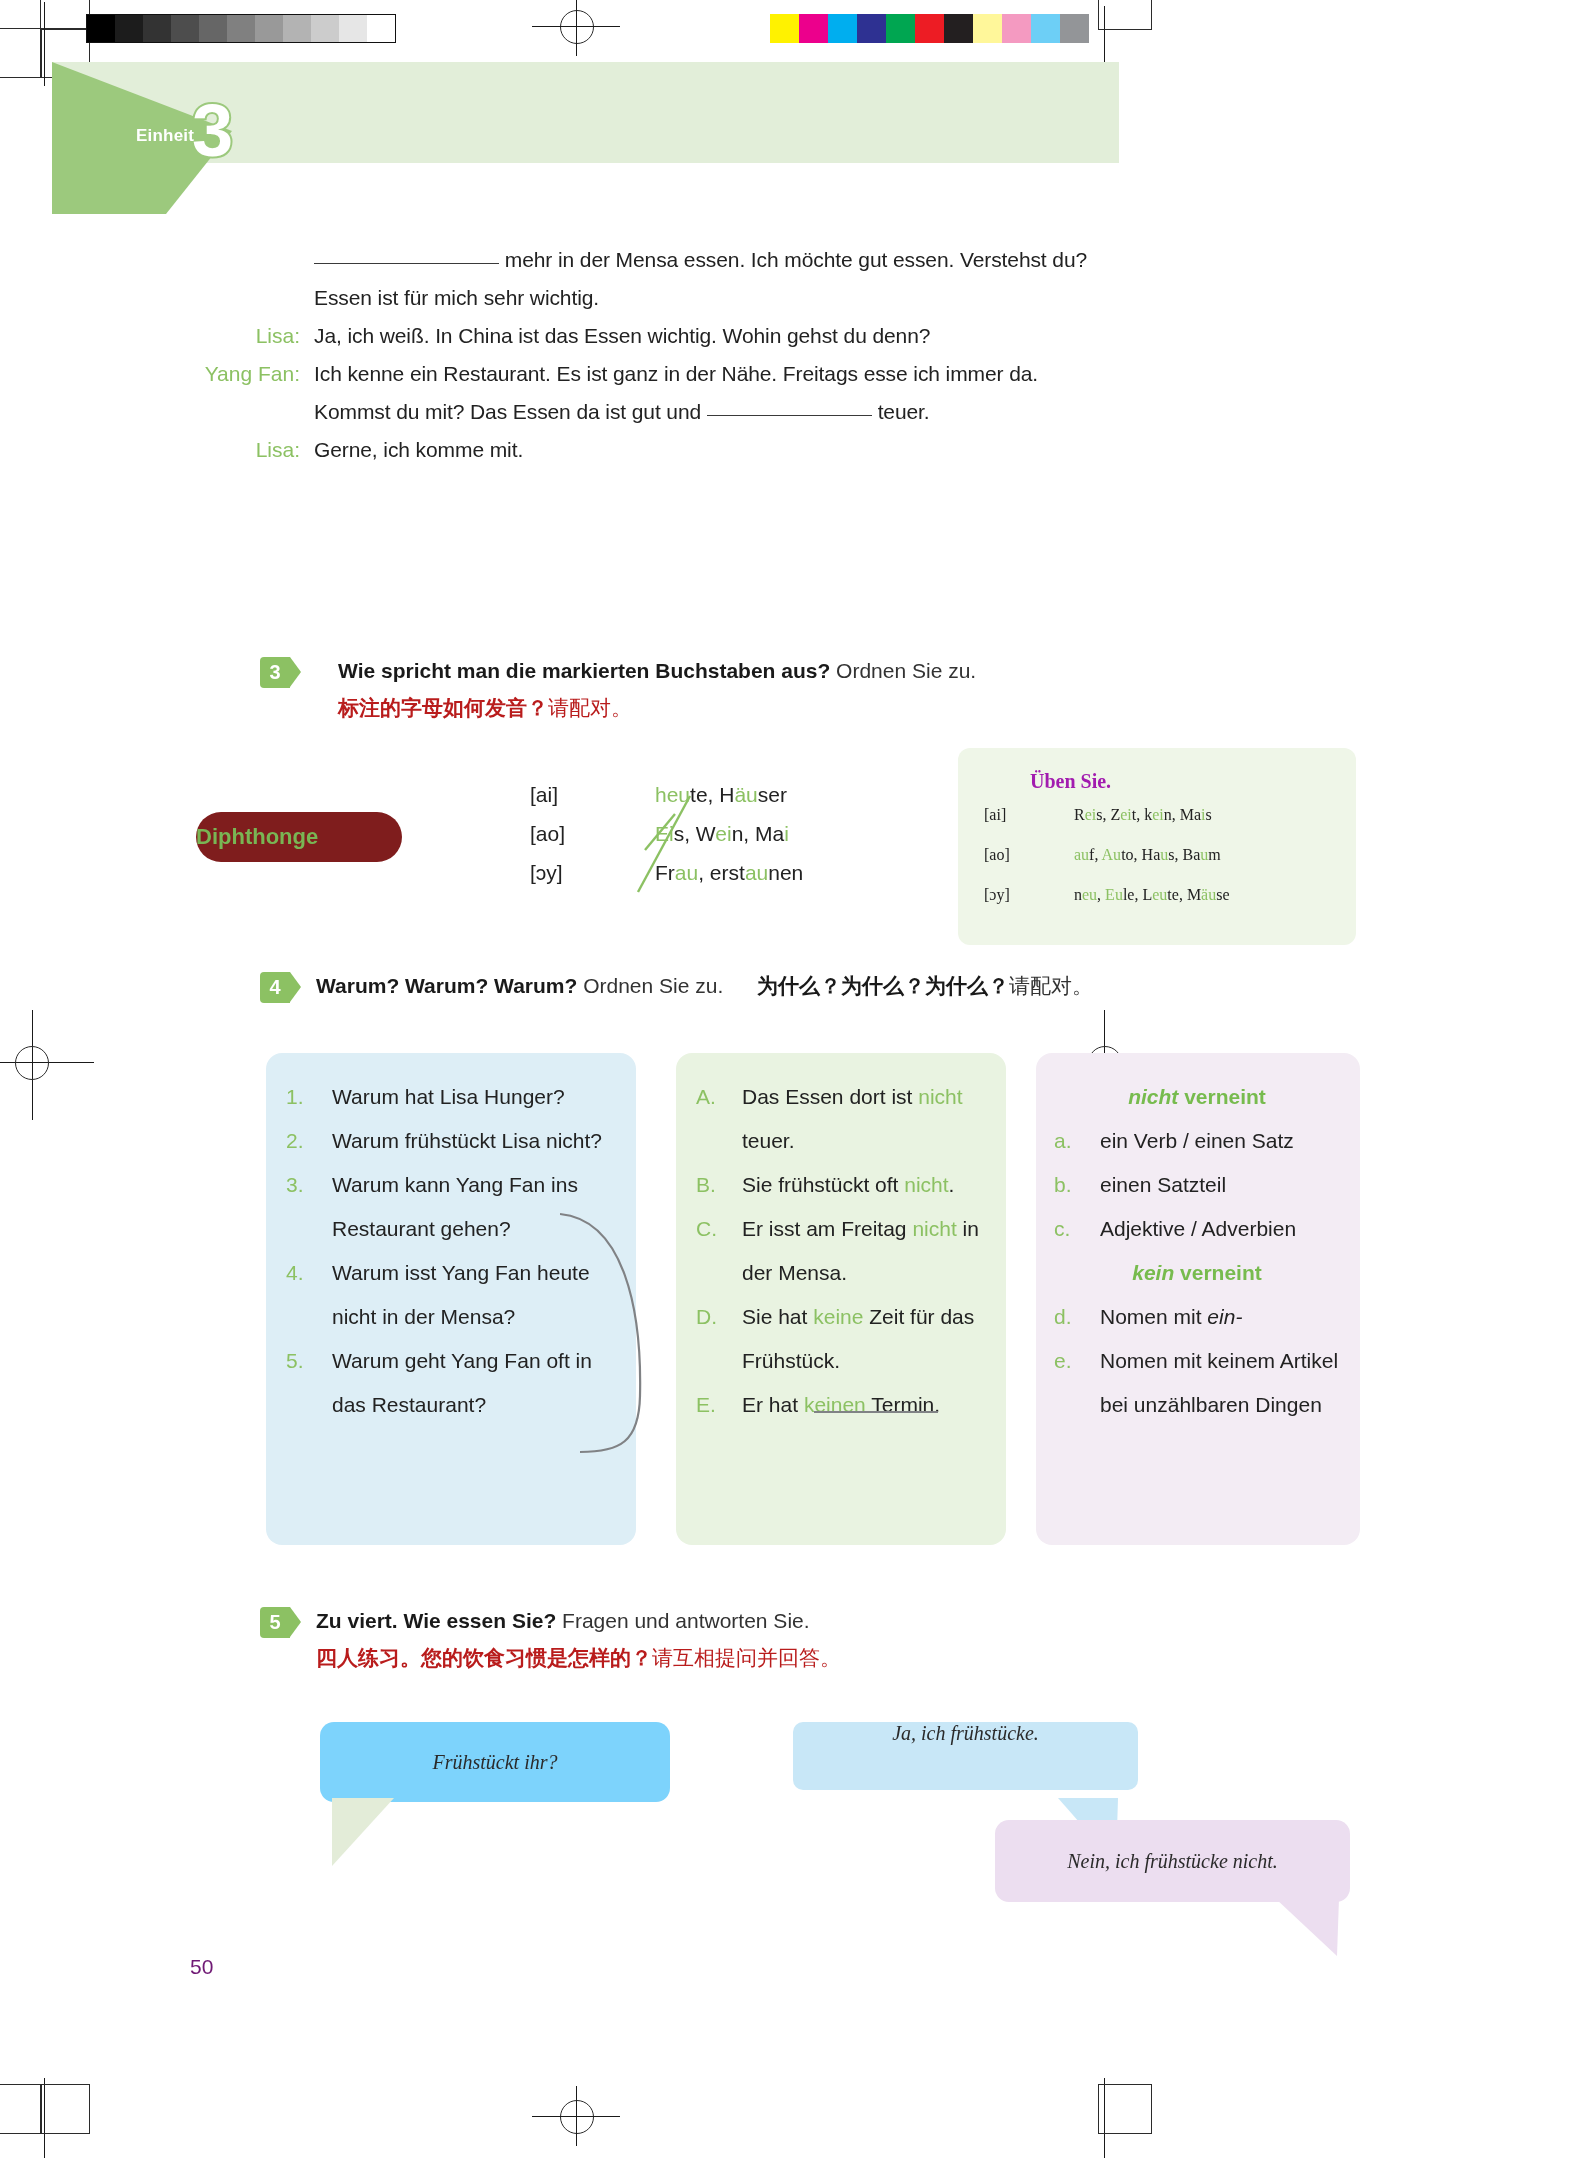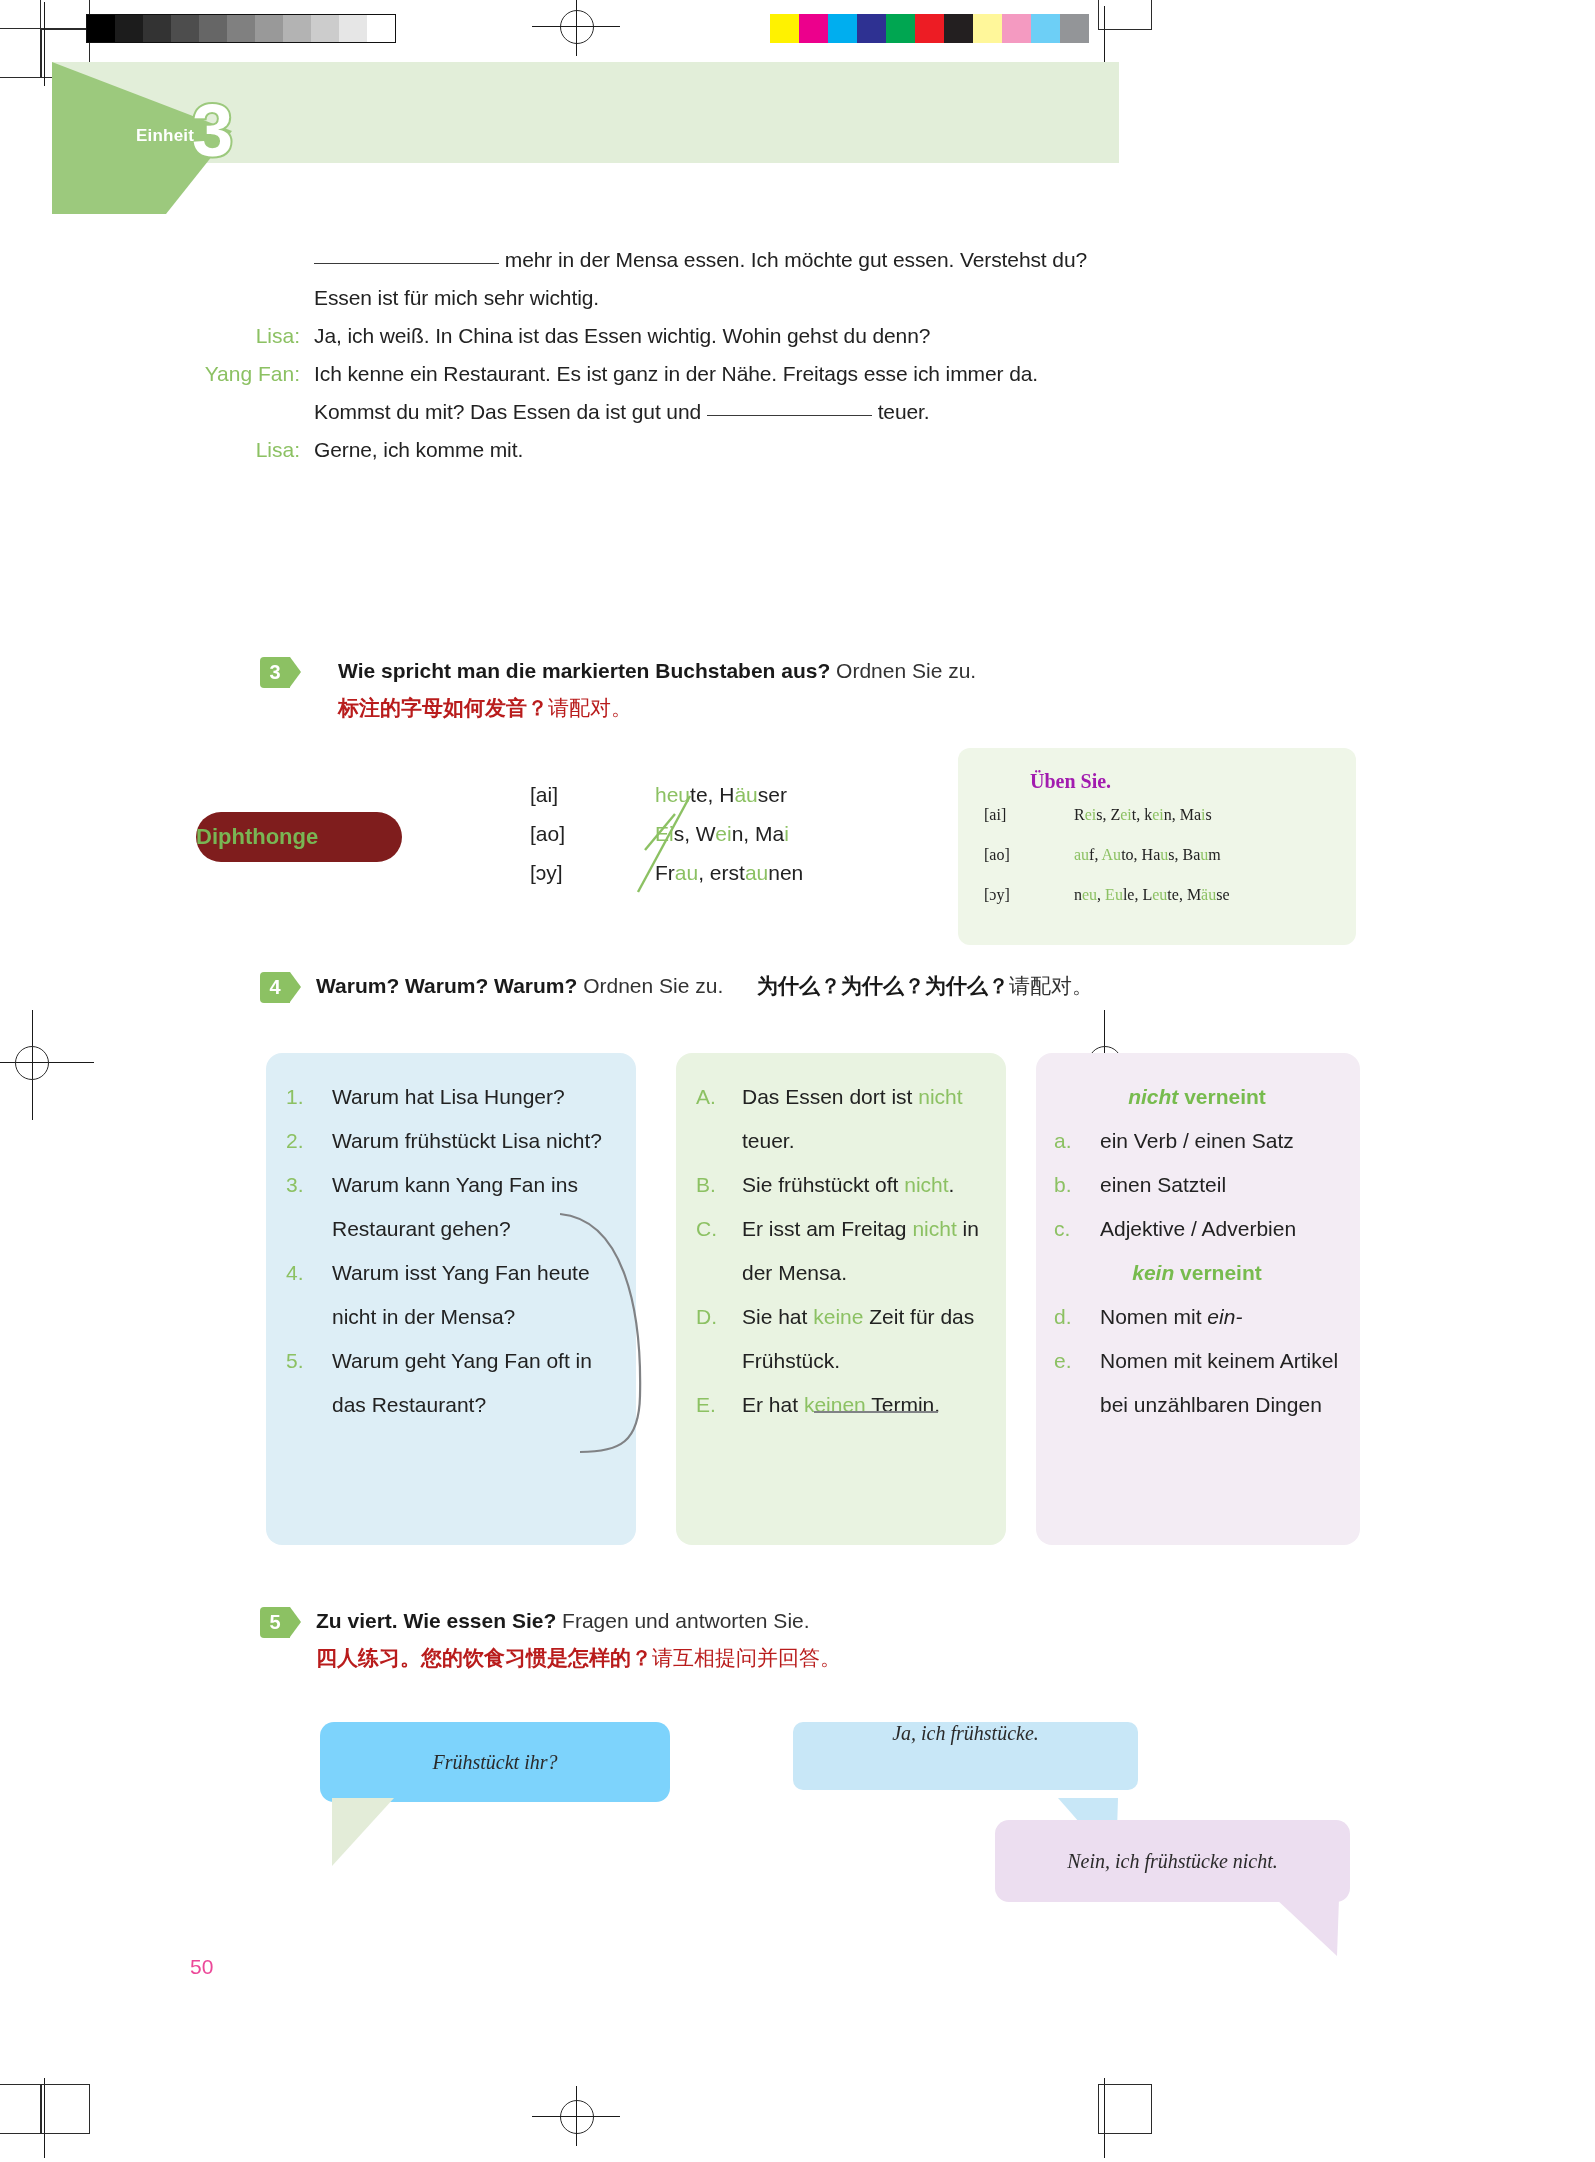--- a/index.html
+++ b/index.html
@@ -101,21 +101,21 @@
   .colhead i{font-style:italic;}
   .link-green{color:#8cc163;}
 
   
   .bubble{position:absolute;border-radius:14px;}
   .bubbletxt{
     font-family:"Liberation Serif",serif;font-style:italic;font-size:20px;color:#2a2a2a;
     text-align:center;width:100%;
   }
 
-  .pagenum{position:absolute;left:190px;top:1955px;color:#ec4899;font-size:21px;}
+  .pagenum{position:absolute;left:190px;top:1955px;color:#701a75;font-size:21px;}
 </style>
 </head>
 <body>
 
 <div class="page">
 
   <div>
     <div class="cbox" style="left:40px;top:-20px;width:48px;height:48px;"></div>
     <div class="cbox" style="left:-20px;top:28px;width:60px;height:48px;"></div>
     <div class="cbox" style="left:40px;top:28px;width:48px;height:48px;"></div>

